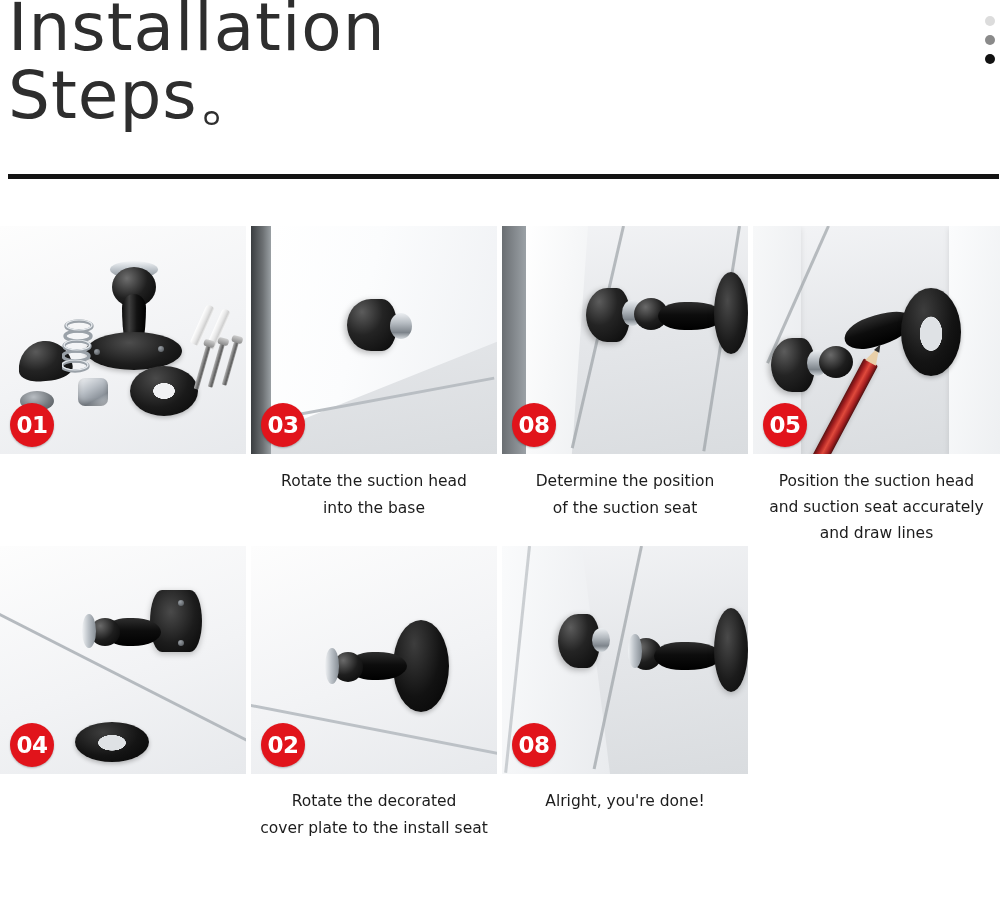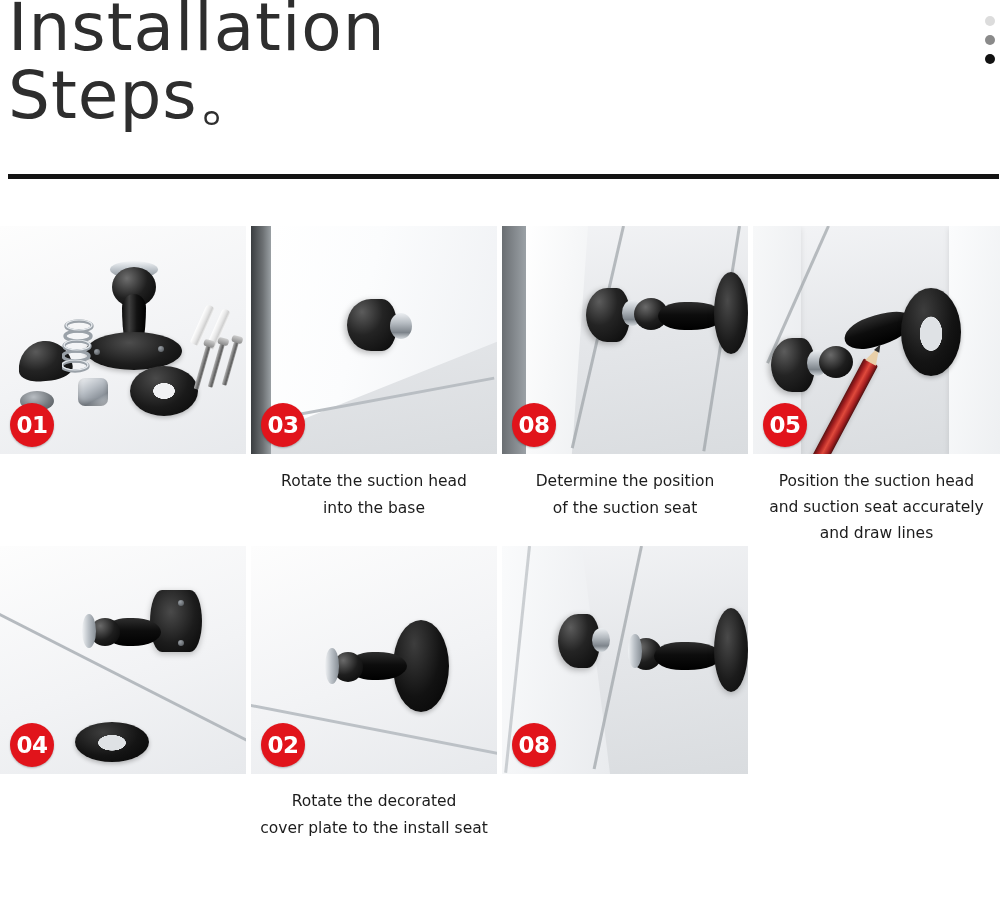--- a/index.html
+++ b/index.html
@@ -457,15 +457,16 @@
         <div class="head-cone" style="left:56px; top:68px; width:42px; height:54px;"></div>
         <div class="head-tip" style="left:90px; top:82px; width:18px; height:24px;"></div>
 
         <div class="seat-ball" style="left:128px; top:92px; width:32px; height:32px;"></div>
         <div class="seat-collar" style="left:126px; top:88px; width:14px; height:34px;"></div>
         <div class="seat-stem" style="left:152px; top:96px; width:68px;"></div>
         <div class="seat-flange" style="left:212px; top:62px; width:34px; height:84px;"></div>
       </div>
       <div class="badge">08</div>
     </div>
+    <div class="caption">Alright, you're done!</div>
   </div>
 
 </div>
 
 </body></html>

